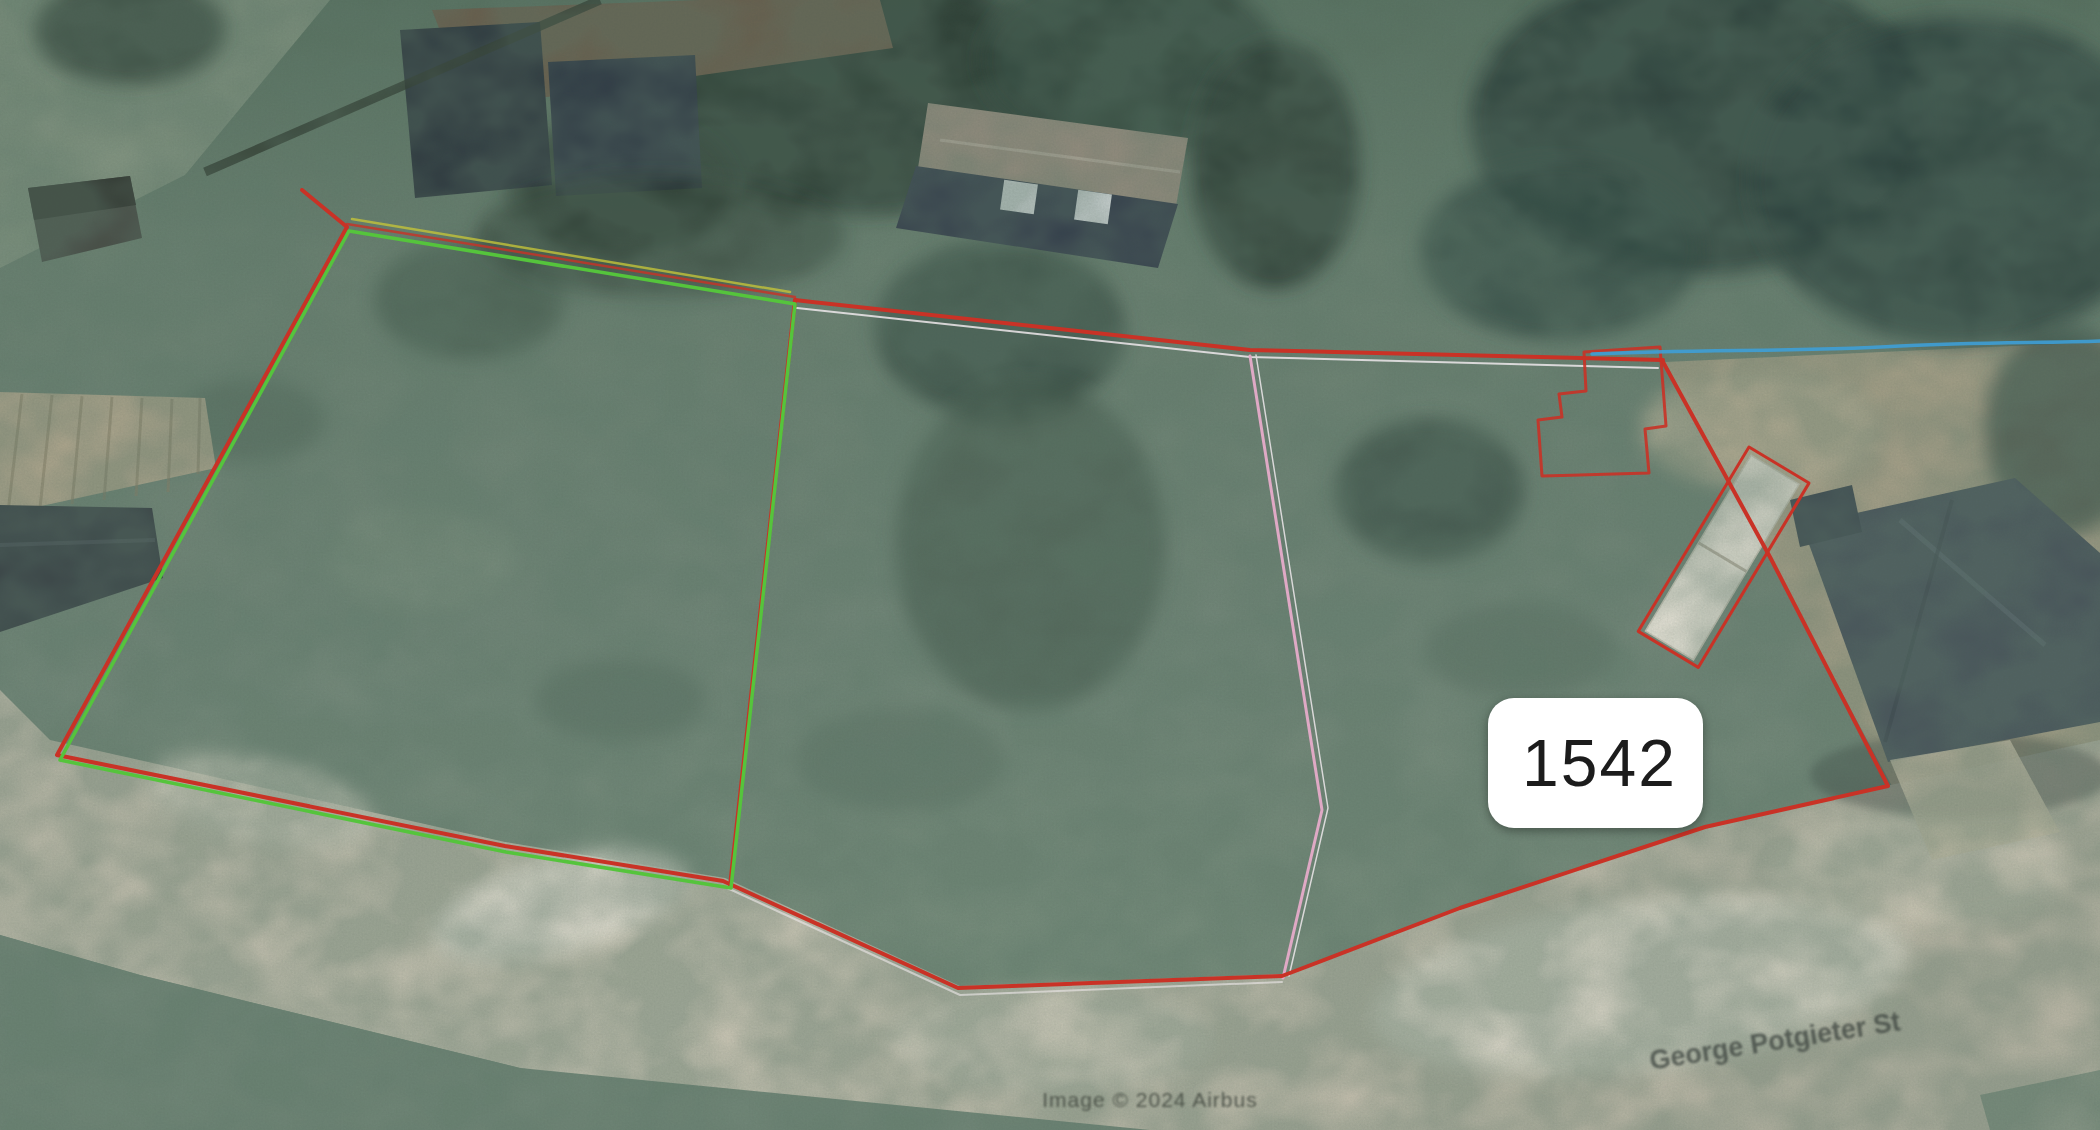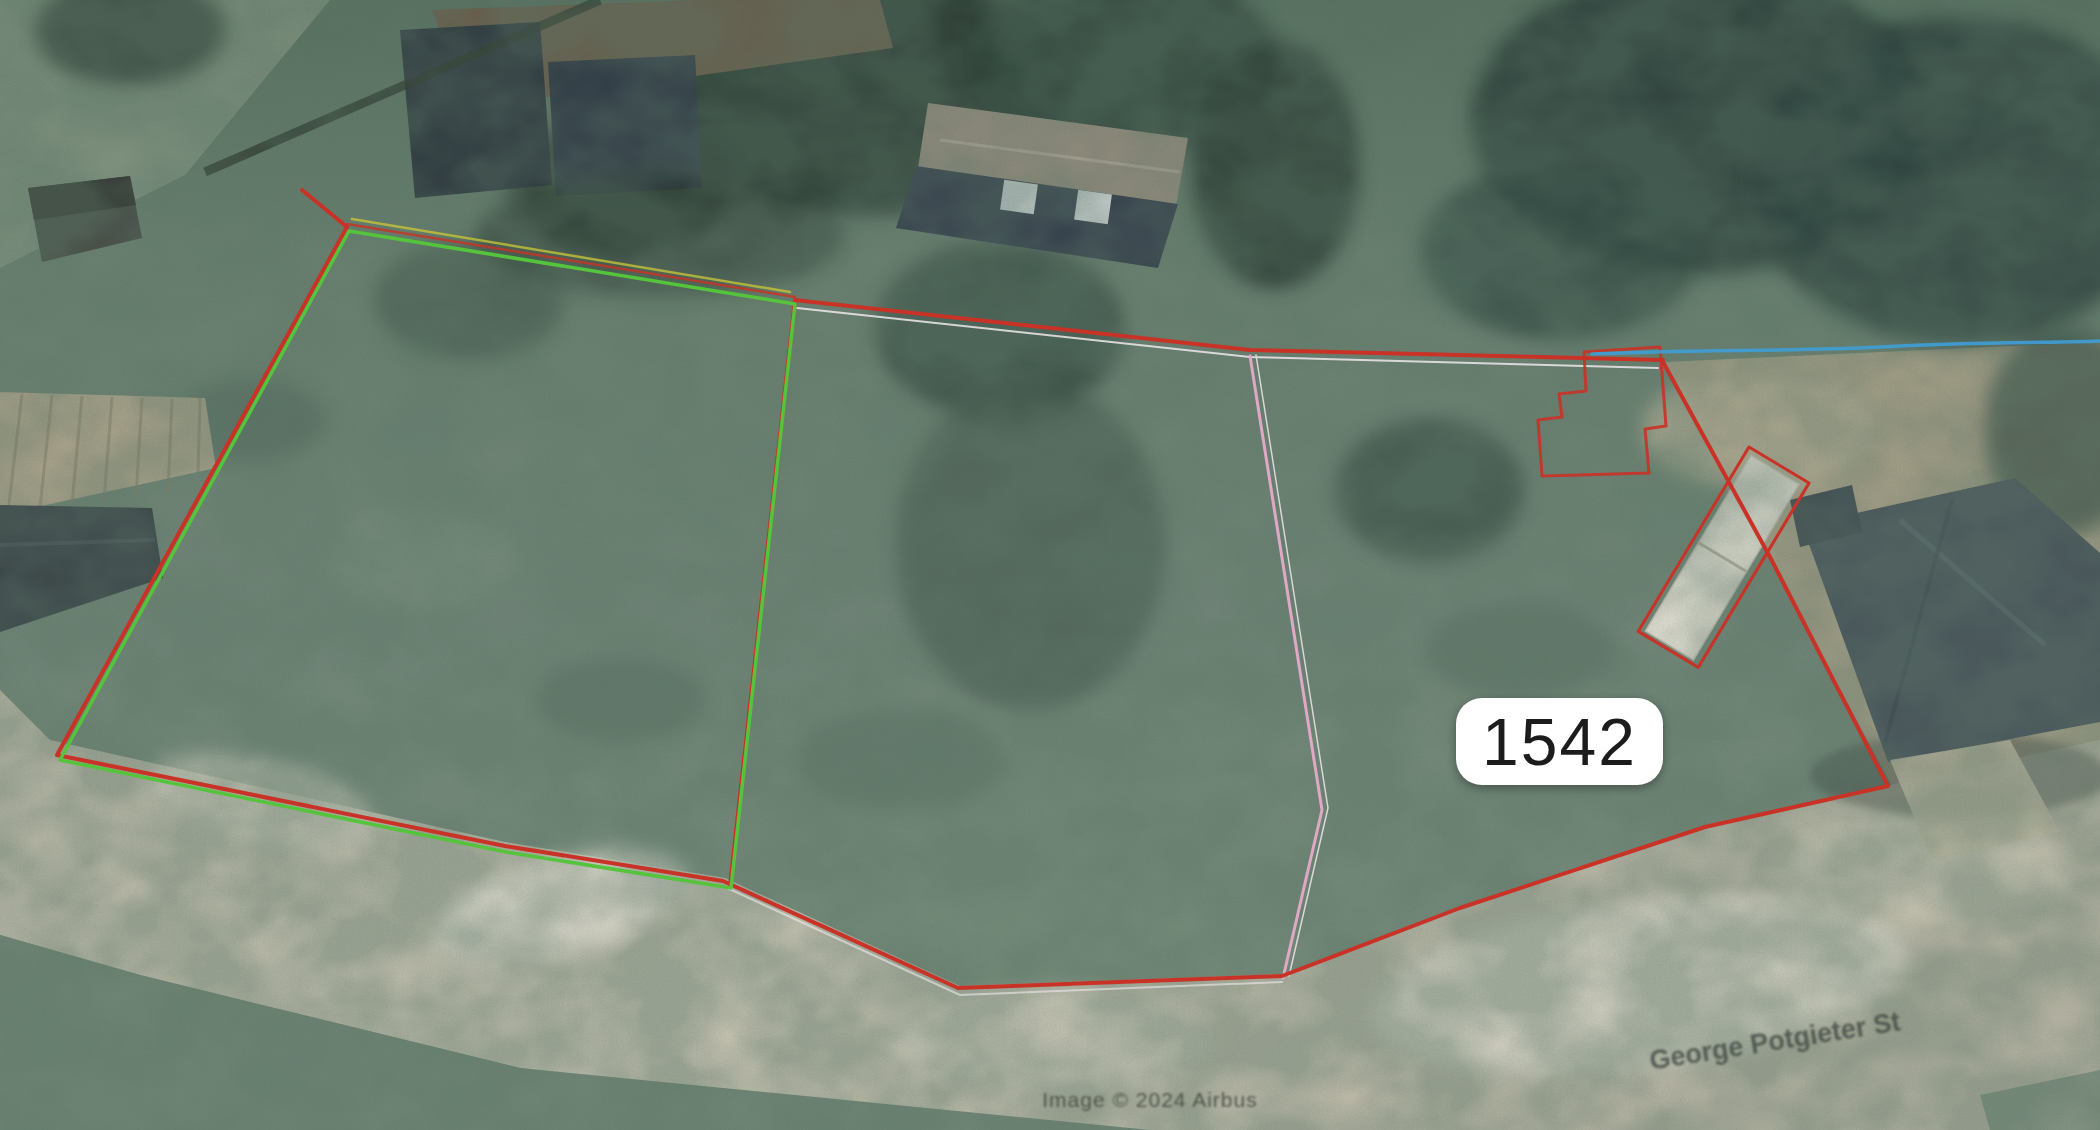--- a/index.html
+++ b/index.html
@@ -10,21 +10,21 @@
   .stage svg{position:absolute;left:0;top:0;}
   .pill{
     position:absolute;background:#fff;border-radius:26px;
     display:flex;align-items:center;justify-content:center;
     color:#1c1c1c;font-size:66px;letter-spacing:2px;
     box-shadow:0 3px 10px rgba(0,0,0,.35);
     font-family:"Liberation Sans",sans-serif;
   }
   .pill-1544{left:289px;top:653px;width:209px;height:111px;}
   .pill-1543{left:944px;top:757px;width:212px;height:106px;}
-  .pill-1542{left:1456px;top:698px;width:207px;height:87px;}
+  .pill-1542{left:1488px;top:698px;width:207px;height:130px;padding-left:8px;}
   .attribution{
     position:absolute;left:1020px;top:1088px;width:260px;
     font-size:21px;letter-spacing:1px;color:#3c423a;opacity:.8;
     filter:blur(1.1px);text-align:center;
   }
   .street-label{
     position:absolute;left:1612px;top:1052px;width:330px;
     font-size:27px;font-weight:bold;color:#3d443f;opacity:.75;
     filter:blur(1px);transform:rotate(-9deg);transform-origin:left center;
     text-align:center;

